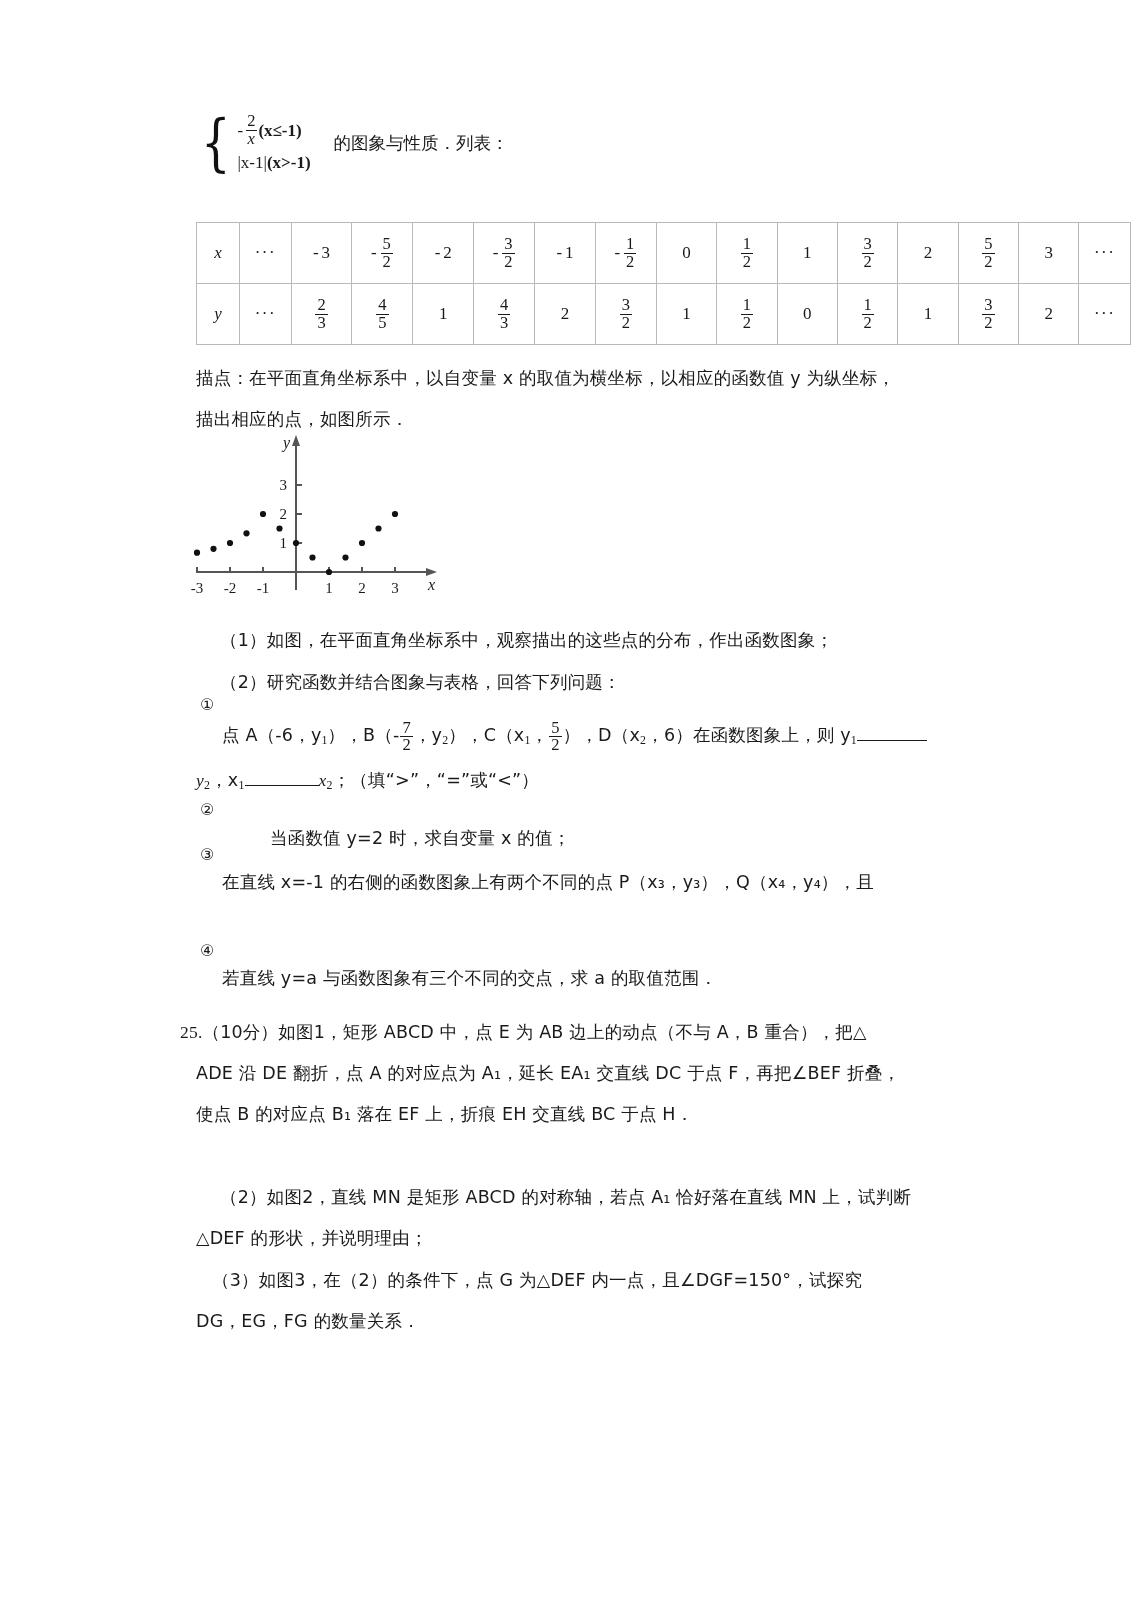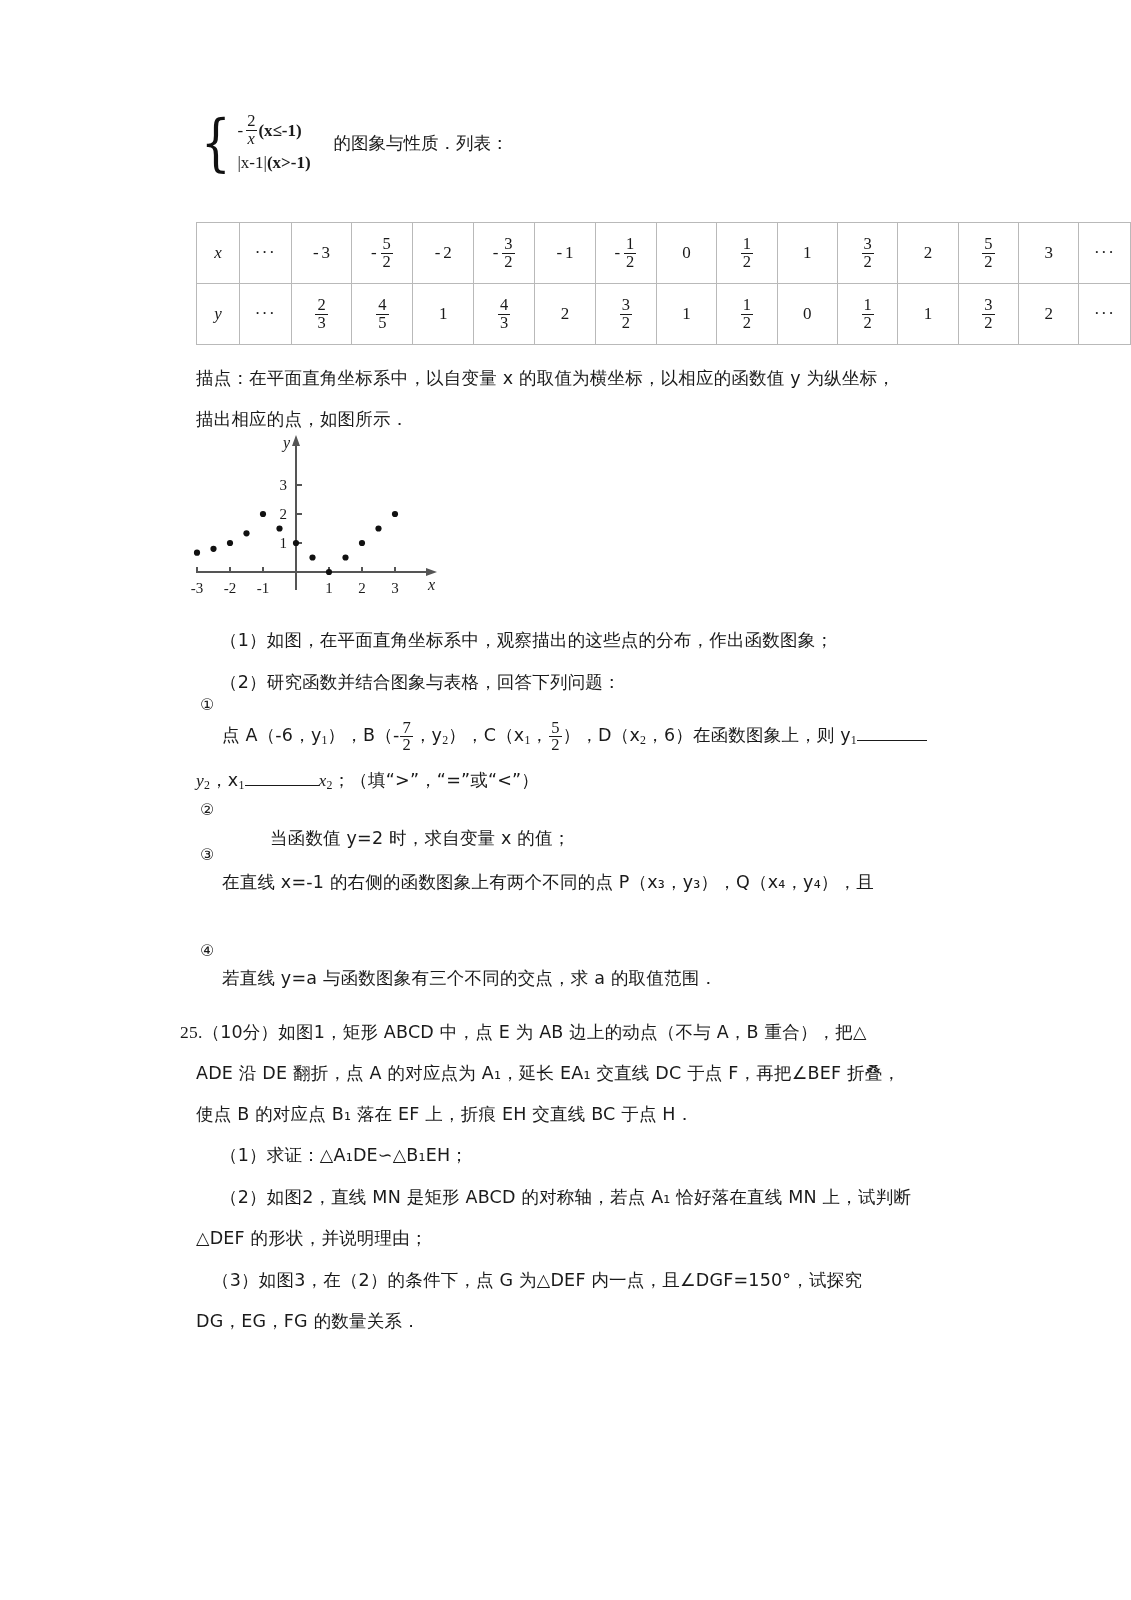--- a/index.html
+++ b/index.html
@@ -424,19 +424,18 @@
   <div class="para cn" style="left:222px; top:862px;">在直线 x=-1 的右侧的函数图象上有两个不同的点 P（x₃，y₃），Q（x₄，y₄），且</div>
 
   <div class="circ" style="left:200px; top:941px;">④</div>
   <div class="para cn" style="left:222px; top:958px;">若直线 y=a 与函数图象有三个不同的交点，求 a 的取值范围．</div>
 
   <div class="para" style="left:168px; top:1012px;margin-left:12px;">
     <span class="mr">25.</span><span class="cn">（10分）</span><span class="cn">如图1，矩形 ABCD 中，点 E 为 AB 边上的动点（不与 A，B 重合），把△</span>
   </div>
   <div class="para cn" style="left:196px; top:1053px;">ADE 沿 DE 翻折，点 A 的对应点为 A₁，延长 EA₁ 交直线 DC 于点 F，再把∠BEF 折叠，</div>
   <div class="para cn" style="left:196px; top:1094px;">使点 B 的对应点 B₁ 落在 EF 上，折痕 EH 交直线 BC 于点 H．</div>
-  <div class="para cn" style="left:220px; top:1135px;">（1）求证：△A₁DE∽△B₁EH；</div>
   <div class="para cn" style="left:220px; top:1177px;">（2）如图2，直线 MN 是矩形 ABCD 的对称轴，若点 A₁ 恰好落在直线 MN 上，试判断</div>
   <div class="para cn" style="left:196px; top:1218px;">△DEF 的形状，并说明理由；</div>
   <div class="para cn" style="left:212px; top:1260px;">（3）如图3，在（2）的条件下，点 G 为△DEF 内一点，且∠DGF=150°，试探究</div>
   <div class="para cn" style="left:196px; top:1301px;">DG，EG，FG 的数量关系．</div>
 
 </div>
 
 </body></html>

